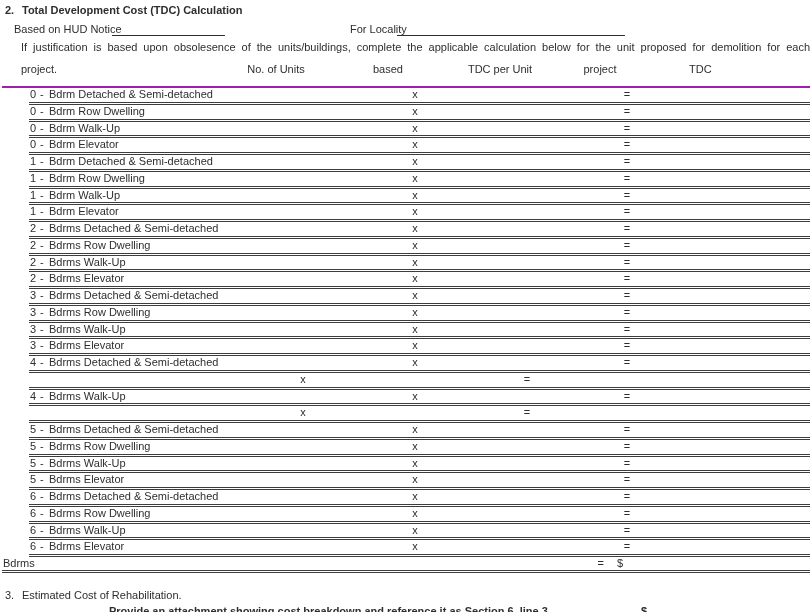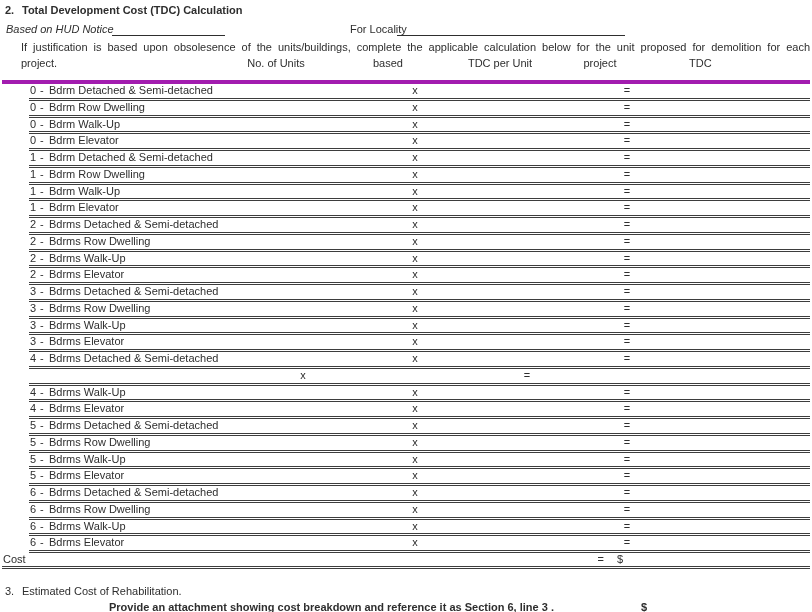--- a/index.html
+++ b/index.html
@@ -9,26 +9,26 @@
     overflow:hidden;
   }
   .sec-title{display:flex;font-weight:bold;margin:3px 0 0 5px;height:14px;line-height:14px;}
   .sec-num{width:17px;flex:none;}
   .hud-line{position:relative;height:15px;margin-top:5px;}
   .hud-line .lbl{position:absolute;top:0;height:14px;line-height:14px;}
   .blank{display:inline-block;border-bottom:1px solid #2e2e2e;height:13px;}
   .hud-blank{position:absolute;left:112px;top:0;width:113px;}
   .loc-lbl{left:350px;}
   .loc-blank{position:absolute;left:397px;top:0;width:228px;}
-  .based-lbl{left:6px;font-style:italic;}
+  .based-lbl{left:14px;}
   .para{margin:4px 0 0 21px;width:789px;height:13px;line-height:13px;
         text-align:justify;text-align-last:justify;white-space:nowrap;}
   .tbl{margin:0 0 0 2px;width:808px;}
   .trow{display:grid;grid-template-columns:230px 88px 136px 88px 112px 1fr;}
-  .trow.header{height:23px;border-bottom:4px solid #a21caf;margin-top:2px;
+  .trow.header{height:23px;border-bottom:2px solid #a21caf;margin-top:8px;
                align-items:start;line-height:13px;padding-top:1px;}
   .trow.data{height:13.75px;border-bottom:3px double #3d3d3d;line-height:13.5px;margin-left:27px;}
   .c{overflow:hidden;white-space:nowrap;}
   .c.center{text-align:center;}
   .c.proj{padding-left:19px;}
   .c.tdc-h{padding-left:33px;}
   .rnum{display:inline-block;width:10px;padding-left:1px;}
   .rdash{display:inline-block;width:9px;text-align:left;}
   .total-row{display:flex;height:13px;border-bottom:3px double #3d3d3d;
              line-height:13px;}
@@ -274,23 +274,20 @@
           <span class="rnum">4</span><span class="rdash">-</span><span class="rlabel">Bdrms Walk-Up</span>
         </div>
         <div class="c"></div>
         <div class="c center">x</div>
         <div class="c"></div>
         <div class="c center">=</div>
         <div class="c"></div>
       </div>
 
       <div class="trow data">
-        <div class="c">
-          <span class="rnum">4</span><span class="rdash">-</span><span class="rlabel">Bdrms Elevator</span>
-        </div>
         <div class="c"></div>
         <div class="c center">x</div>
         <div class="c"></div>
         <div class="c center">=</div>
         <div class="c"></div>
       </div>
 
       <div class="trow data">
         <div class="c">
           <span class="rnum">5</span><span class="rdash">-</span><span class="rlabel">Bdrms Detached &amp; Semi-detached</span>
@@ -374,21 +371,21 @@
         </div>
         <div class="c"></div>
         <div class="c center">x</div>
         <div class="c"></div>
         <div class="c center">=</div>
         <div class="c"></div>
       </div>
     </div>
 
     <div class="total-row">
-      <span class="total-label">Cost</span>
+      <span class="total-label">Bdrms</span>
       <span class="total-fill"></span>
       <span class="total-eq">=</span>
       <span class="total-usd">$</span>
       <span class="total-spacer"></span>
     </div>
   </div>
 
   <div class="s3-line1">
     <span class="sec-num">3.</span>
     <span>Estimated Cost of Rehabilitation.</span>

